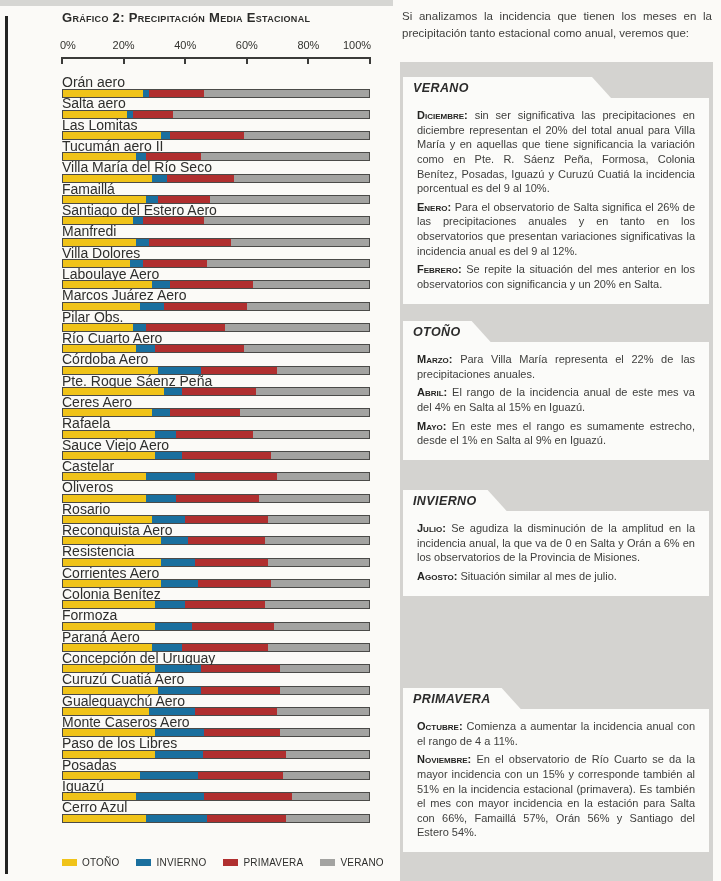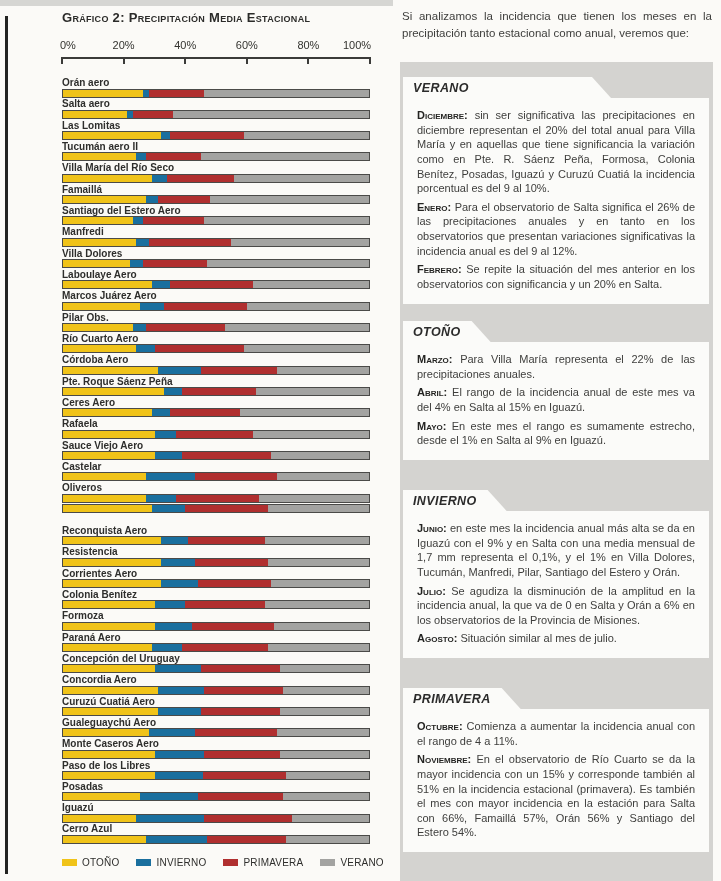--- a/index.html
+++ b/index.html
@@ -15,21 +15,21 @@
     font-variant:small-caps;letter-spacing:.3px;color:#2b2b29;}
   .x-axis{position:absolute;left:62px;top:39px;width:308px;height:26px;}
   .x-axis .axis-line{position:absolute;left:0;right:0;top:18px;height:2px;background:#3b3b39;}
   .x-axis .tick{position:absolute;top:18px;width:2px;height:7px;background:#3b3b39;transform:translateX(-1px);}
   .x-axis .tick-label{position:absolute;top:0;font-size:11px;color:#33332f;transform:translateX(-50%);white-space:nowrap;}
   .x-axis .tick-label.first{transform:translateX(-2px);}
   .x-axis .tick-label.last{transform:translateX(-96%);}
 
   .chart-rows{position:absolute;left:62px;top:77px;width:308px;}
   .station-row{height:21.34px;}
-  .station-label{font-size:10px;line-height:11.5px;color:#2e2e2c;white-space:nowrap;font-weight:bold;}
+  .station-label{font-size:14px;line-height:11.5px;color:#2e2e2c;white-space:nowrap;}
   .bar{display:flex;height:9px;border:1px solid #4a4a48;box-sizing:border-box;background:#a3a3a1;}
   .seg{height:100%;}
 
   .legend{position:absolute;left:62px;top:857px;width:300px;display:flex;column-gap:17px;align-items:center;}
   .legend-item{display:flex;align-items:center;gap:5px;}
   .swatch{width:15px;height:7px;}
   .legend-label{font-size:10px;color:#2e2e2c;letter-spacing:.2px;}
 
   
   .intro{position:absolute;left:402px;top:8px;width:310px;font-size:11.5px;line-height:1.45;
@@ -249,20 +249,21 @@
       <div class="station-row">
         <div class="station-label">Oliveros</div>
         <div class="bar">
           <div class="seg" style="width: 27%; background: rgb(240, 195, 25);"></div>
           <div class="seg" style="width: 10%; background: rgb(26, 111, 158);"></div>
           <div class="seg" style="width: 27%; background: rgb(176, 47, 47);"></div>
           <div class="seg" style="width: 36%; background: rgb(163, 163, 161);"></div>
         </div>
       </div>
       <div class="station-row">
+        <div class="station-label">Rosario</div>
         <div class="bar">
           <div class="seg" style="width: 29%; background: rgb(240, 195, 25);"></div>
           <div class="seg" style="width: 11%; background: rgb(26, 111, 158);"></div>
           <div class="seg" style="width: 27%; background: rgb(176, 47, 47);"></div>
           <div class="seg" style="width: 33%; background: rgb(163, 163, 161);"></div>
         </div>
       </div>
       <div class="station-row">
         <div class="station-label">Reconquista Aero</div>
         <div class="bar">
@@ -320,29 +321,20 @@
       <div class="station-row">
         <div class="station-label">Concepción del Uruguay</div>
         <div class="bar">
           <div class="seg" style="width: 30%; background: rgb(240, 195, 25);"></div>
           <div class="seg" style="width: 15%; background: rgb(26, 111, 158);"></div>
           <div class="seg" style="width: 26%; background: rgb(176, 47, 47);"></div>
           <div class="seg" style="width: 29%; background: rgb(163, 163, 161);"></div>
         </div>
       </div>
       <div class="station-row">
-        <div class="station-label">Concordia Aero</div>
-        <div class="bar">
-          <div class="seg" style="width: 31%; background: rgb(240, 195, 25);"></div>
-          <div class="seg" style="width: 15%; background: rgb(26, 111, 158);"></div>
-          <div class="seg" style="width: 26%; background: rgb(176, 47, 47);"></div>
-          <div class="seg" style="width: 28%; background: rgb(163, 163, 161);"></div>
-        </div>
-      </div>
-      <div class="station-row">
         <div class="station-label">Curuzú Cuatiá Aero</div>
         <div class="bar">
           <div class="seg" style="width: 31%; background: rgb(240, 195, 25);"></div>
           <div class="seg" style="width: 14%; background: rgb(26, 111, 158);"></div>
           <div class="seg" style="width: 26%; background: rgb(176, 47, 47);"></div>
           <div class="seg" style="width: 29%; background: rgb(163, 163, 161);"></div>
         </div>
       </div>
       <div class="station-row">
         <div class="station-label">Gualeguaychú Aero</div>
@@ -440,21 +432,20 @@
           <p class="entry"><strong class="month-label">Marzo:</strong> Para Villa María representa el 22% de las precipitaciones anuales.</p>
           <p class="entry"><strong class="month-label">Abril:</strong> El rango de la incidencia anual de este mes va del 4% en Salta al 15% en Iguazú.</p>
           <p class="entry"><strong class="month-label">Mayo:</strong> En este mes el rango es sumamente estrecho, desde el 1% en Salta al 9% en Iguazú.</p>
         </div>
       </div>
       <div class="season-section">
         <div class="season-tab">
           <span class="season-title">INVIERNO</span>
         </div>
         <div class="season-body">
-          <p class="entry"><strong class="month-label">Junio:</strong> en este mes la incidencia anual más alta se da en Iguazú con el 9% y en Salta con una media mensual de 1,7 mm representa el 0,1%, y el 1% en Villa Dolores, Tucumán, Manfredi, Pilar, Santiago del Estero y Orán.</p>
           <p class="entry"><strong class="month-label">Julio:</strong> Se agudiza la disminución de la amplitud en la incidencia anual, la que va de 0 en Salta y Orán a 6% en los observatorios de la Provincia de Misiones.</p>
           <p class="entry"><strong class="month-label">Agosto:</strong> Situación similar al mes de julio.</p>
         </div>
       </div>
       <div class="season-section">
         <div class="season-tab">
           <span class="season-title">PRIMAVERA</span>
         </div>
         <div class="season-body">
           <p class="entry"><strong class="month-label">Octubre:</strong> Comienza a aumentar la incidencia anual con el rango de 4 a 11%.</p>

